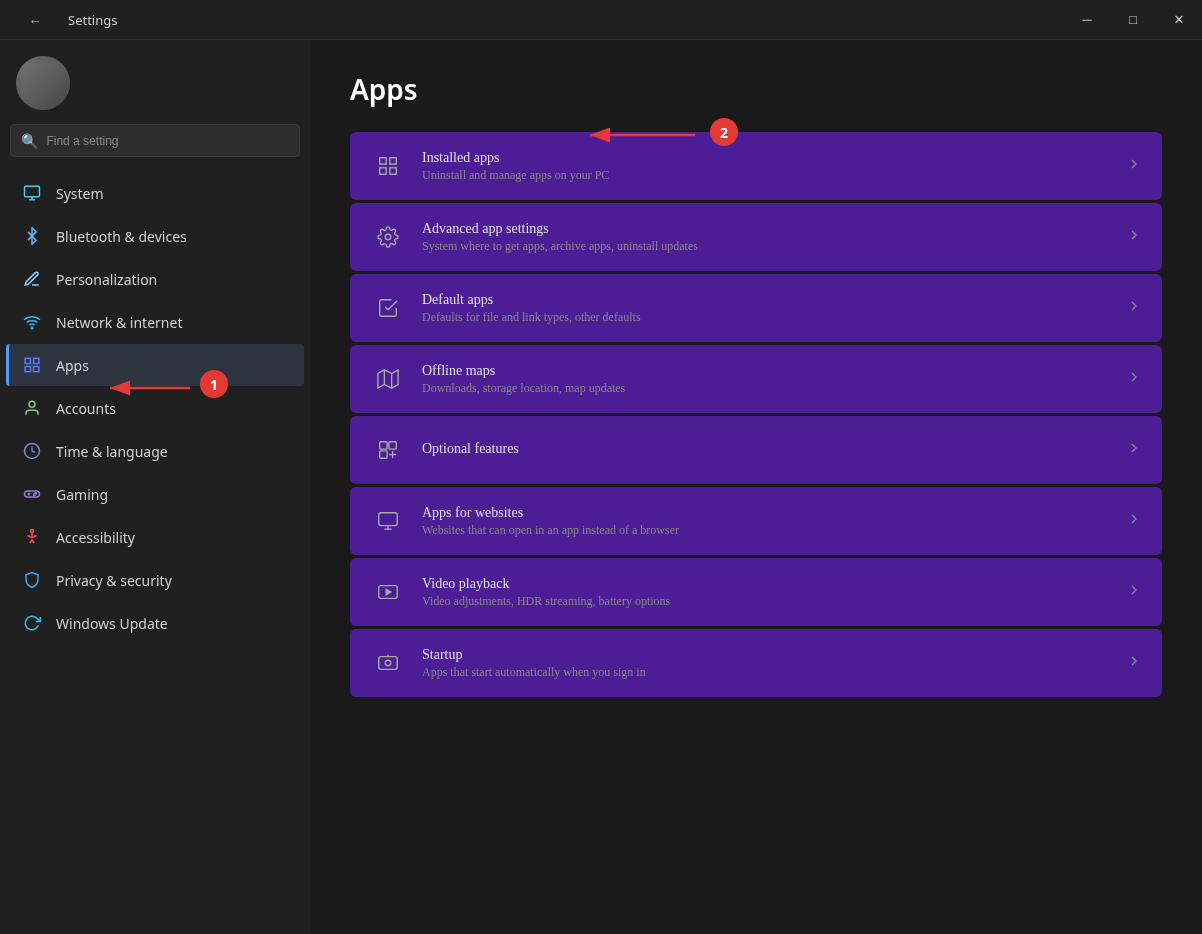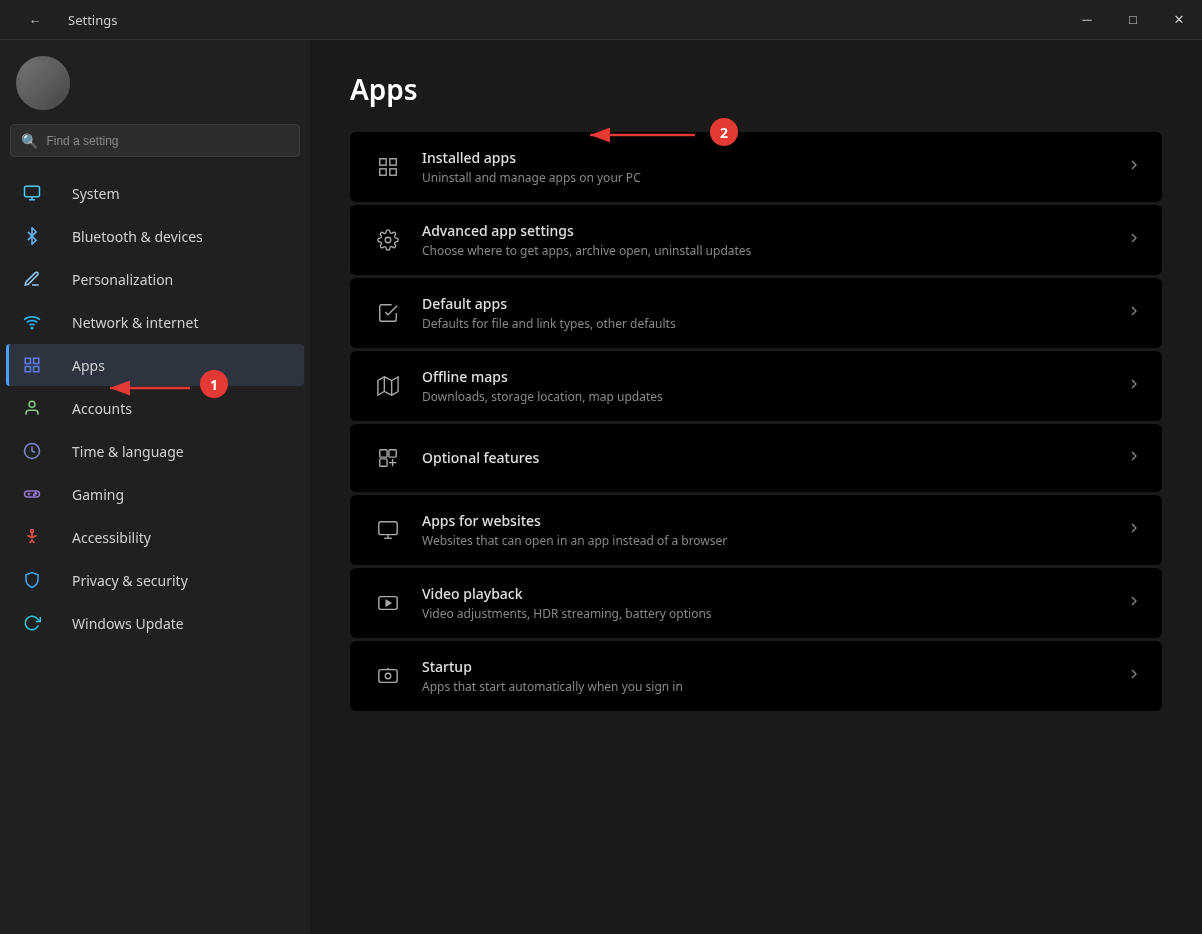--- a/index.html
+++ b/index.html
@@ -110,21 +110,21 @@
       font-size: 14px;
     }
 
     .sidebar-nav {
       flex: 1;
       padding: 4px 0;
     }
     .sidebar-item {
       display: flex;
       align-items: center;
-      gap: 30px;
+      gap: 14px;
       padding: 11px 16px;
       cursor: pointer;
       border-radius: 4px;
       margin: 1px 6px;
       transition: background 0.15s;
       position: relative;
       text-align: right;
     }
     .sidebar-item.active {
       background: #2d3440;
@@ -160,26 +160,27 @@
     }
 
     .settings-list {
       display: flex;
       flex-direction: column;
       gap: 3px;
     }
     .settings-item {
       display: flex;
       align-items: center;
-      background: #000000;
+      background: #4c1d95;
       border-radius: 6px;
       padding: 16px 20px;
       cursor: pointer;
       transition: background 0.15s;
       gap: 16px;
+      font-family: Liberation Serif, serif;
     }
     .settings-item-icon {
       width: 36px;
       height: 36px;
       display: flex;
       align-items: center;
       justify-content: center;
       color: #ccc;
       font-size: 20px;
       flex-shrink: 0;
@@ -409,21 +410,21 @@
         </div>
         <div class="settings-item">
           <div class="settings-item-icon">
             <svg width="22" height="22" viewBox="0 0 24 24" fill="none" stroke="#aaa" stroke-width="1.5">
               <circle cx="12" cy="12" r="3"></circle>
               <path d="M19.4 15a1.65 1.65 0 0 0 .33 1.82l.06.06a2 2 0 0 1-2.83 2.83l-.06-.06a1.65 1.65 0 0 0-1.82-.33 1.65 1.65 0 0 0-1 1.51V21a2 2 0 0 1-4 0v-.09A1.65 1.65 0 0 0 9 19.4a1.65 1.65 0 0 0-1.82.33l-.06.06a2 2 0 0 1-2.83-2.83l.06-.06A1.65 1.65 0 0 0 4.68 15a1.65 1.65 0 0 0-1.51-1H3a2 2 0 0 1 0-4h.09A1.65 1.65 0 0 0 4.6 9a1.65 1.65 0 0 0-.33-1.82l-.06-.06a2 2 0 0 1 2.83-2.83l.06.06A1.65 1.65 0 0 0 9 4.68a1.65 1.65 0 0 0 1-1.51V3a2 2 0 0 1 4 0v.09a1.65 1.65 0 0 0 1 1.51 1.65 1.65 0 0 0 1.82-.33l.06-.06a2 2 0 0 1 2.83 2.83l-.06.06A1.65 1.65 0 0 0 19.4 9a1.65 1.65 0 0 0 1.51 1H21a2 2 0 0 1 0 4h-.09a1.65 1.65 0 0 0-1.51 1z"></path>
             </svg>
           </div>
           <div class="settings-item-text">
             <div class="settings-item-title">Advanced app settings</div>
-            <div class="settings-item-desc">Choose where to get apps, archive open, uninstall updates</div>
+            <div class="settings-item-desc">System where to get apps, archive apps, uninstall updates</div>
           </div>
           <div class="settings-item-chevron"><svg width="16" height="16" viewBox="0 0 24 24" fill="none" stroke="#888" stroke-width="2">
               <polyline points="9 18 15 12 9 6"></polyline>
             </svg></div>
         </div>
         <div class="settings-item">
           <div class="settings-item-icon">
             <svg width="22" height="22" viewBox="0 0 24 24" fill="none" stroke="#aaa" stroke-width="1.5">
               <polyline points="9 11 12 14 22 4"></polyline>
               <path d="M21 12v7a2 2 0 0 1-2 2H5a2 2 0 0 1-2-2V5a2 2 0 0 1 2-2h11"></path>

